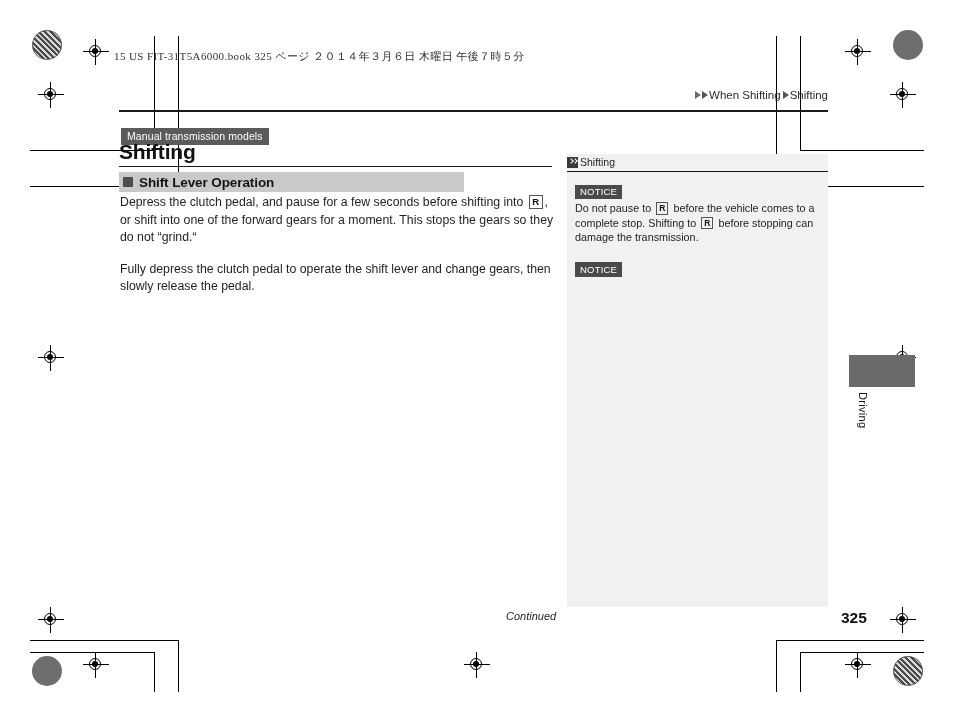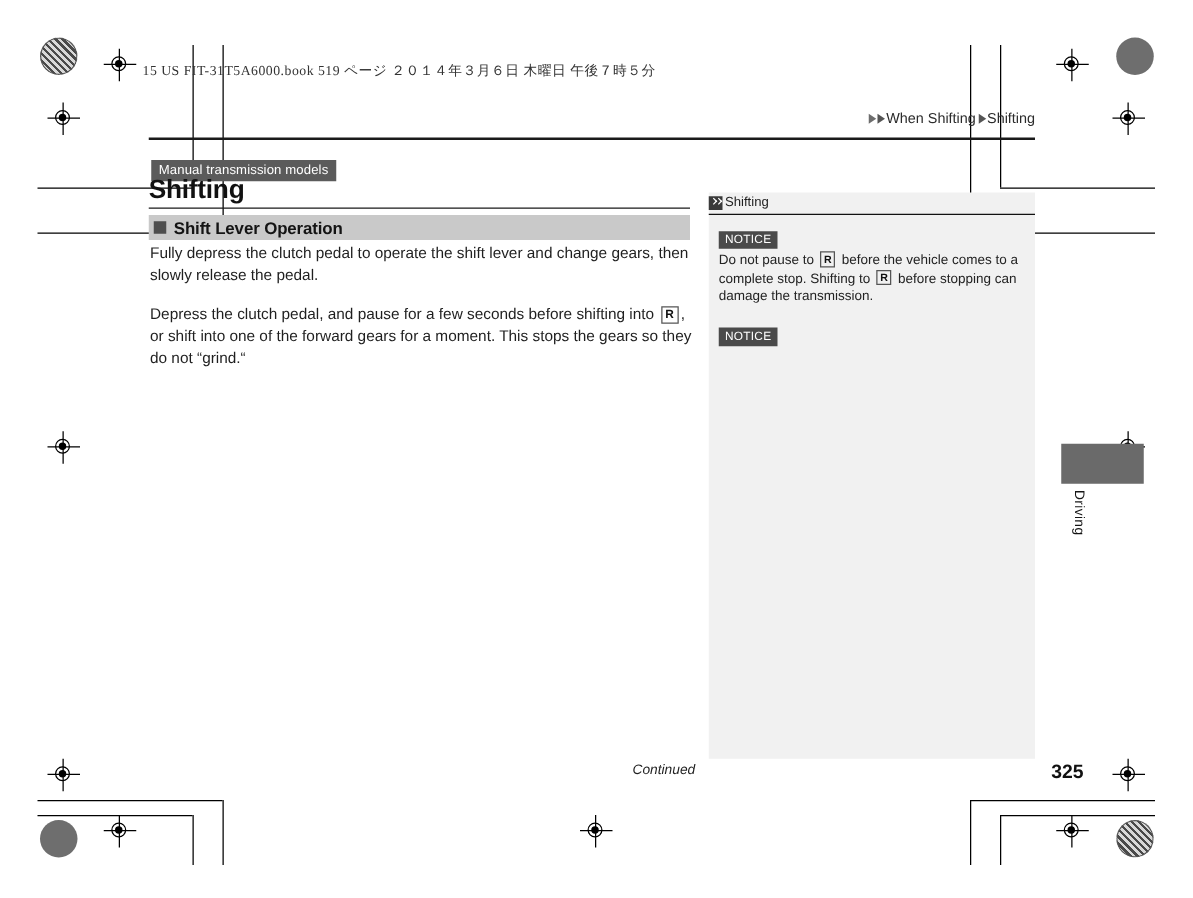--- a/index.html
+++ b/index.html
@@ -124,21 +124,21 @@
     position: absolute;
     left: 119px; top: 166px;
     width: 433px; height: 1.4px;
     background: #1a1a1a;
   }
 
   
   .section-bar {
     position: absolute;
     left: 119px; top: 172px;
-    width: 433px; height: 20px;
+    width: 345px; height: 20px;
     background: #c9c9c9;
     display: flex;
     align-items: center;
   }
   .section-bar .sq {
     width: 10px; height: 10px;
     background: #4e4e4e;
     margin-left: 4px;
     margin-right: 6px;
     flex: none;
@@ -361,21 +361,21 @@
       <div class="ring"></div>
       <div class="ring2"></div>
   </div>
 
   <div class="dot-circle halftone" style="left:47px;  top:45px;"></div>
   <div class="dot-circle" style="left:908px; top:45px;"></div>
   <div class="dot-circle" style="left:47px;  top:671px;"></div>
   <div class="dot-circle halftone" style="left:908px; top:671px;"></div>
 </div>
 
-<div class="book-slug">15 US FIT-31T5A6000.book   519 ページ   ２０１４年３月６日   木曜日   午後７時５分</div>
+<div class="book-slug">15 US FIT-31T5A6000.book   325 ページ   ２０１４年３月６日   木曜日   午後７時５分</div>
 
 <div class="breadcrumb">
   <span class="tri"></span>
   <span class="tri dark"></span>
   <span>When Shifting</span>
   <span class="tri dark" style="margin-left:2px;"></span>
   <span>Shifting</span>
 </div>
 
 <div class="rule-top"></div>
@@ -383,25 +383,25 @@
 <div class="badge">Manual transmission models</div>
 <div class="page-title">Shifting</div>
 <div class="rule-title"></div>
 
 <div class="section-bar">
   <span class="sq"></span>
   <span class="lbl">Shift Lever Operation</span>
 </div>
 
 <div class="body-col">
-  <p class="para">Fully depress the clutch pedal to operate the shift lever and change gears, then slowly release the pedal.</p>
   <p class="para">
     <span>Depress the clutch pedal, and pause for a few seconds before shifting into</span>
     <span class="gearbox">R</span><span>, or shift into one of the forward gears for a moment. This stops the gears so they do not “grind.“</span>
   </p>
+  <p class="para">Fully depress the clutch pedal to operate the shift lever and change gears, then slowly release the pedal.</p>
 </div>
 
 <div class="side-panel">
   <div class="side-head">
     <span class="chev-icon"></span>
     <span class="lbl">Shifting</span>
   </div>
 
   <div class="notice-block">
     <div class="notice-tag">NOTICE</div>

